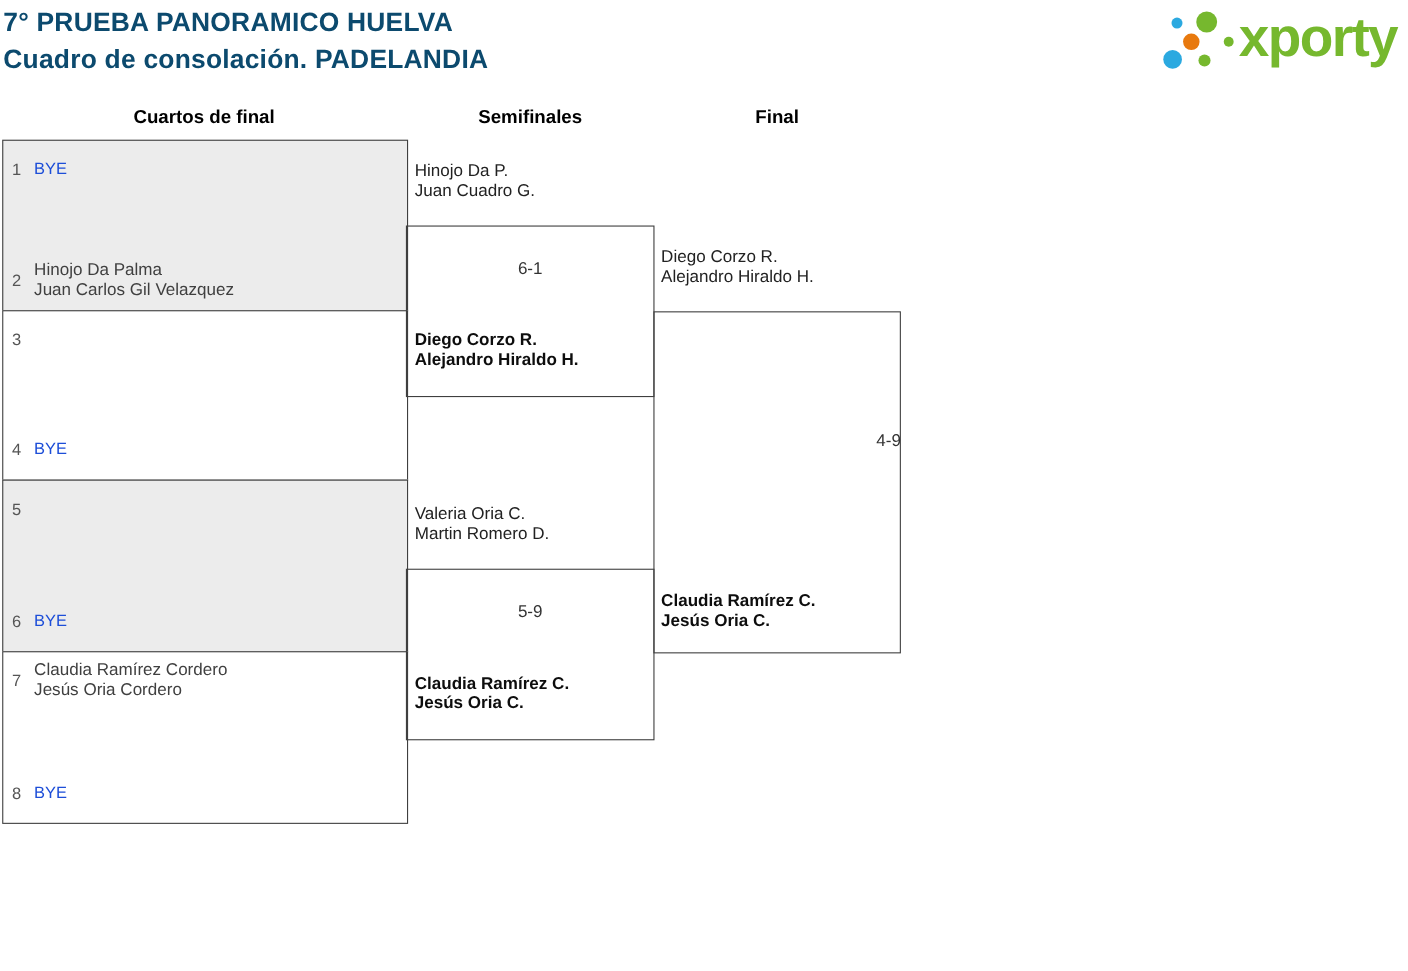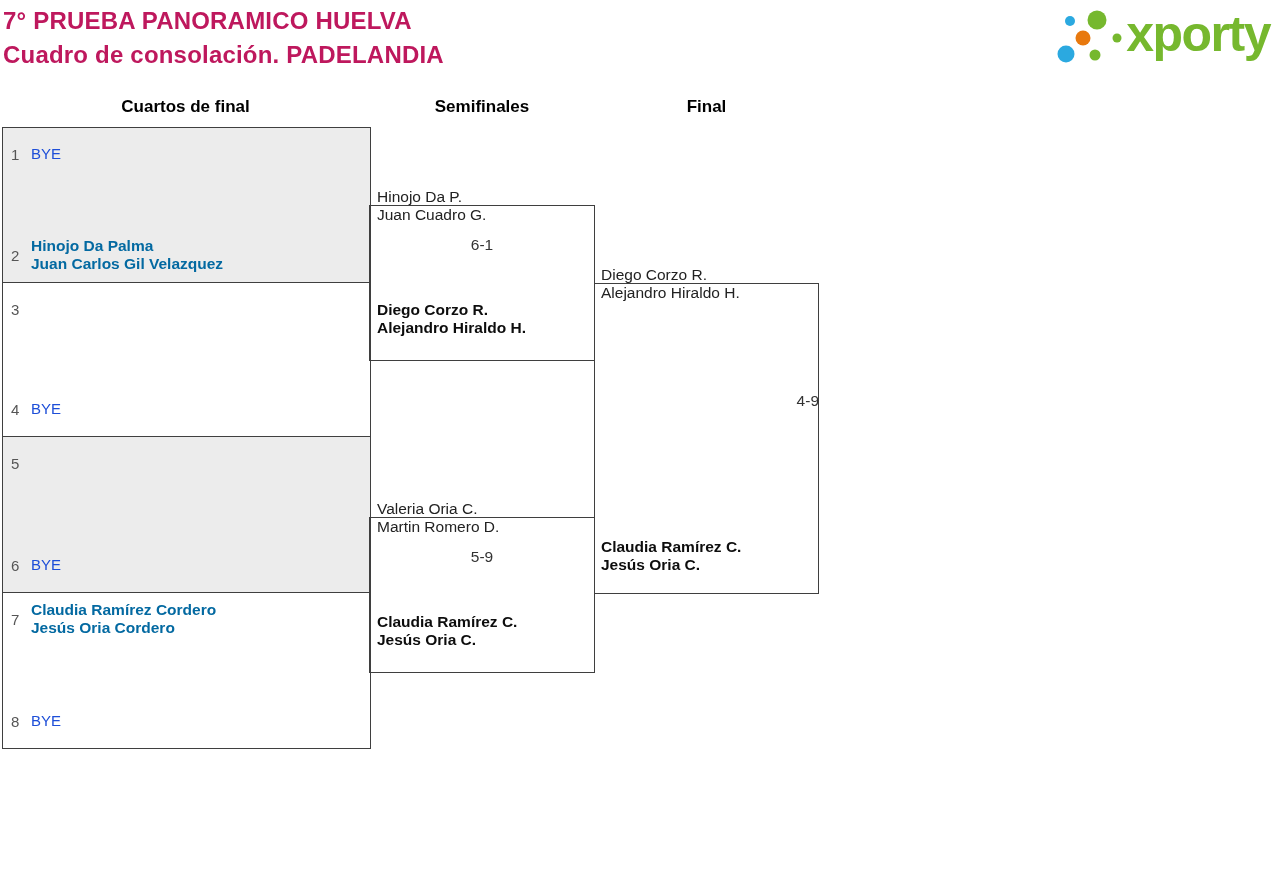--- a/index.html
+++ b/index.html
@@ -1,46 +1,46 @@
 <!DOCTYPE html>
 <html><head>
 <meta charset="utf-8">
 <style>
   html,body{margin:0;padding:0;background:#fff;}
   .page{position:relative;width:1280px;height:883px;background:#fff;overflow:hidden;
         font-family:"Liberation Sans", sans-serif;color:#1a1a1a;}
   .abs{position:absolute;}
 
   
-  .title{left:3px;top:4px;font-size:24px;line-height:34px;font-weight:700;color:#be185d;letter-spacing:.2px;}
+  .title{left:3px;top:4px;font-size:24px;line-height:34px;font-weight:700;color:#0c4a6e;letter-spacing:.2px;}
 
   
   .logo{right:10px;top:4px;display:flex;align-items:flex-start;}
   .logo-dots{display:block;margin-top:4px;}
   .logo-text{font-size:50px;line-height:60px;font-weight:800;color:#76b82e;letter-spacing:-1.5px;margin-left:2px;}
 
   
   .col-header{top:97px;text-align:center;font-size:17px;font-weight:600;color:#000;}
 
   
   .qf-col{left:2px;top:127px;width:369px;}
   .qf-box{position:relative;width:369px;border:1px solid #3f3f3f;box-sizing:border-box;background:#fff;}
   .qf-box + .qf-box{margin-top:-1px;}
   .qf-box.shaded{background:#ececec;}
   .slot{position:absolute;left:0;right:0;height:44px;display:flex;align-items:center;
         padding:0 10px 0 8px;box-sizing:border-box;}
   .slot.top{top:4px;}
   .slot.bottom{bottom:5px;}
   .seed{flex:none;width:20px;font-size:15px;color:#555;}
-  .names{font-size:15.5px;font-weight:700;color:#0369a1;line-height:18px;}
+  .names{font-size:15.5px;font-weight:400;color:#404040;line-height:18px;}
   .bye-text{font-size:15px;font-weight:400;color:#1d4ed8;line-height:18px;}
 
   
   .match-box{border:1px solid #3f3f3f;box-sizing:border-box;background:transparent;}
-  .team-label{font-size:15.5px;line-height:18px;color:#222;font-weight:400;margin-top:41px;}
+  .team-label{font-size:15.5px;line-height:18px;color:#222;font-weight:400;}
   .winner-label{font-size:15.5px;line-height:18px;color:#0d0d0d;font-weight:700;}
   .score{font-size:15.5px;color:#333;text-align:center;}
 </style>
 </head>
 <body>
 
 <div class="page">
 
   <div class="abs title">
     <div>7° PRUEBA PANORAMICO HUELVA</div>

